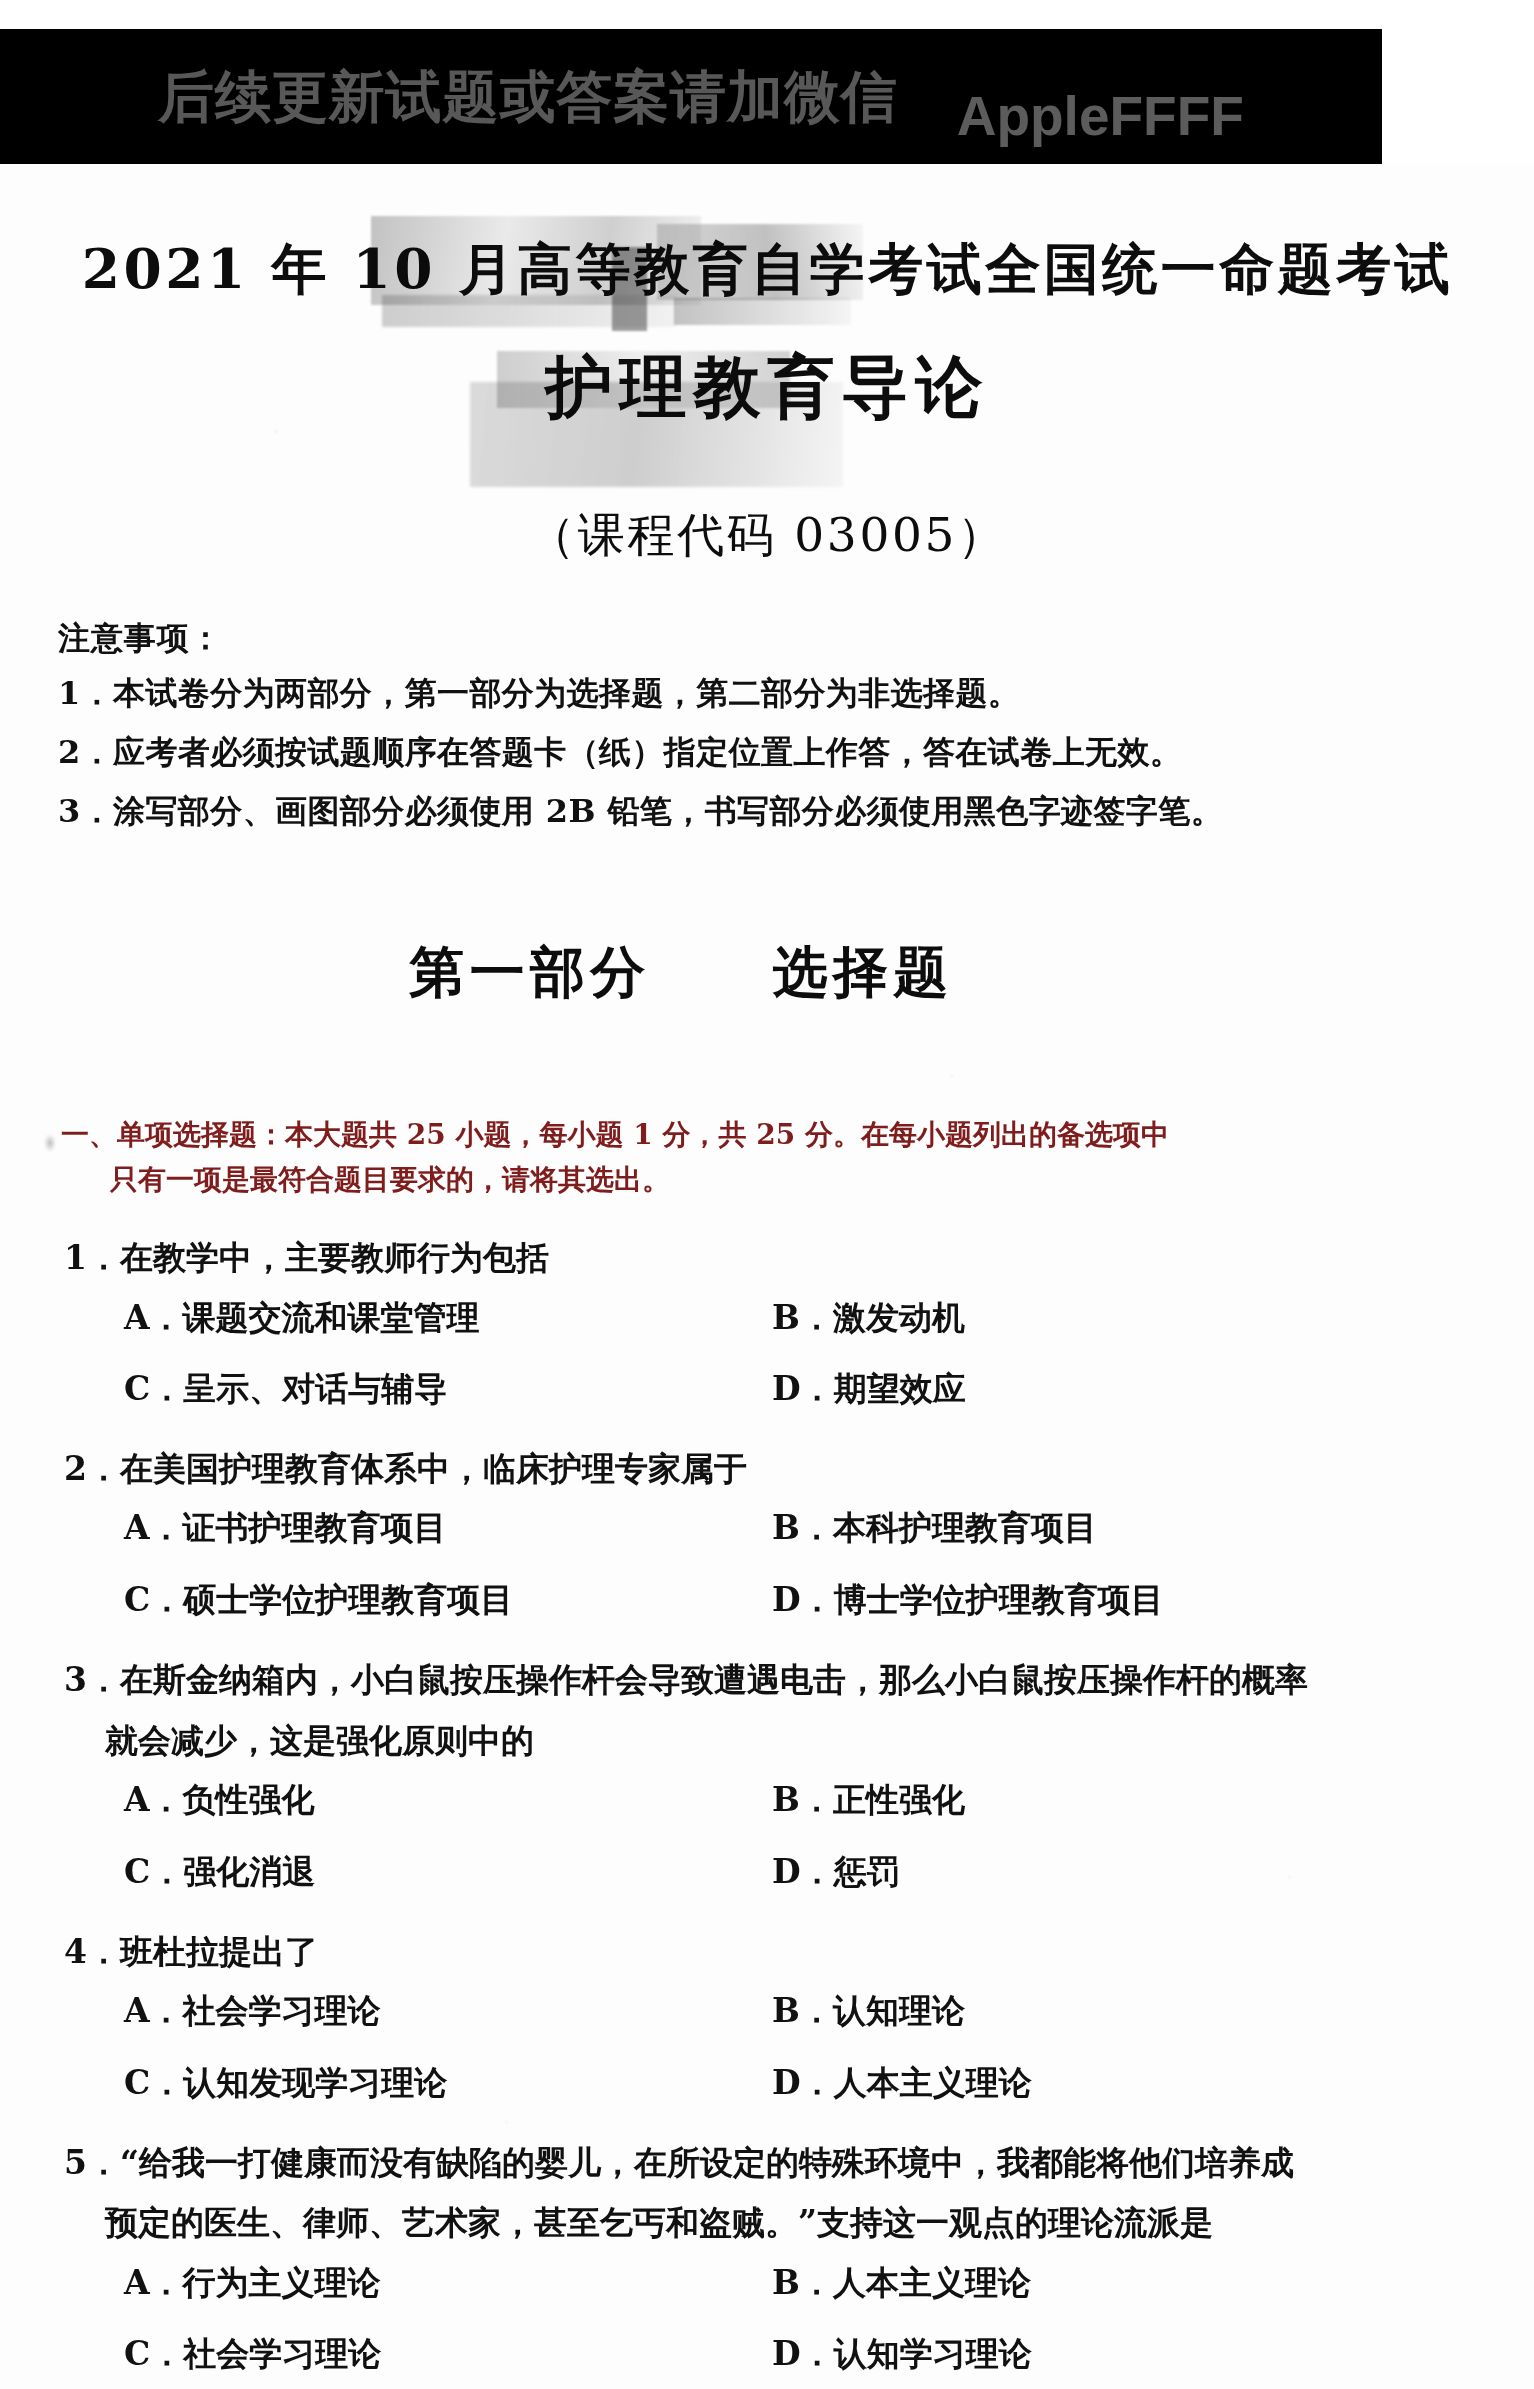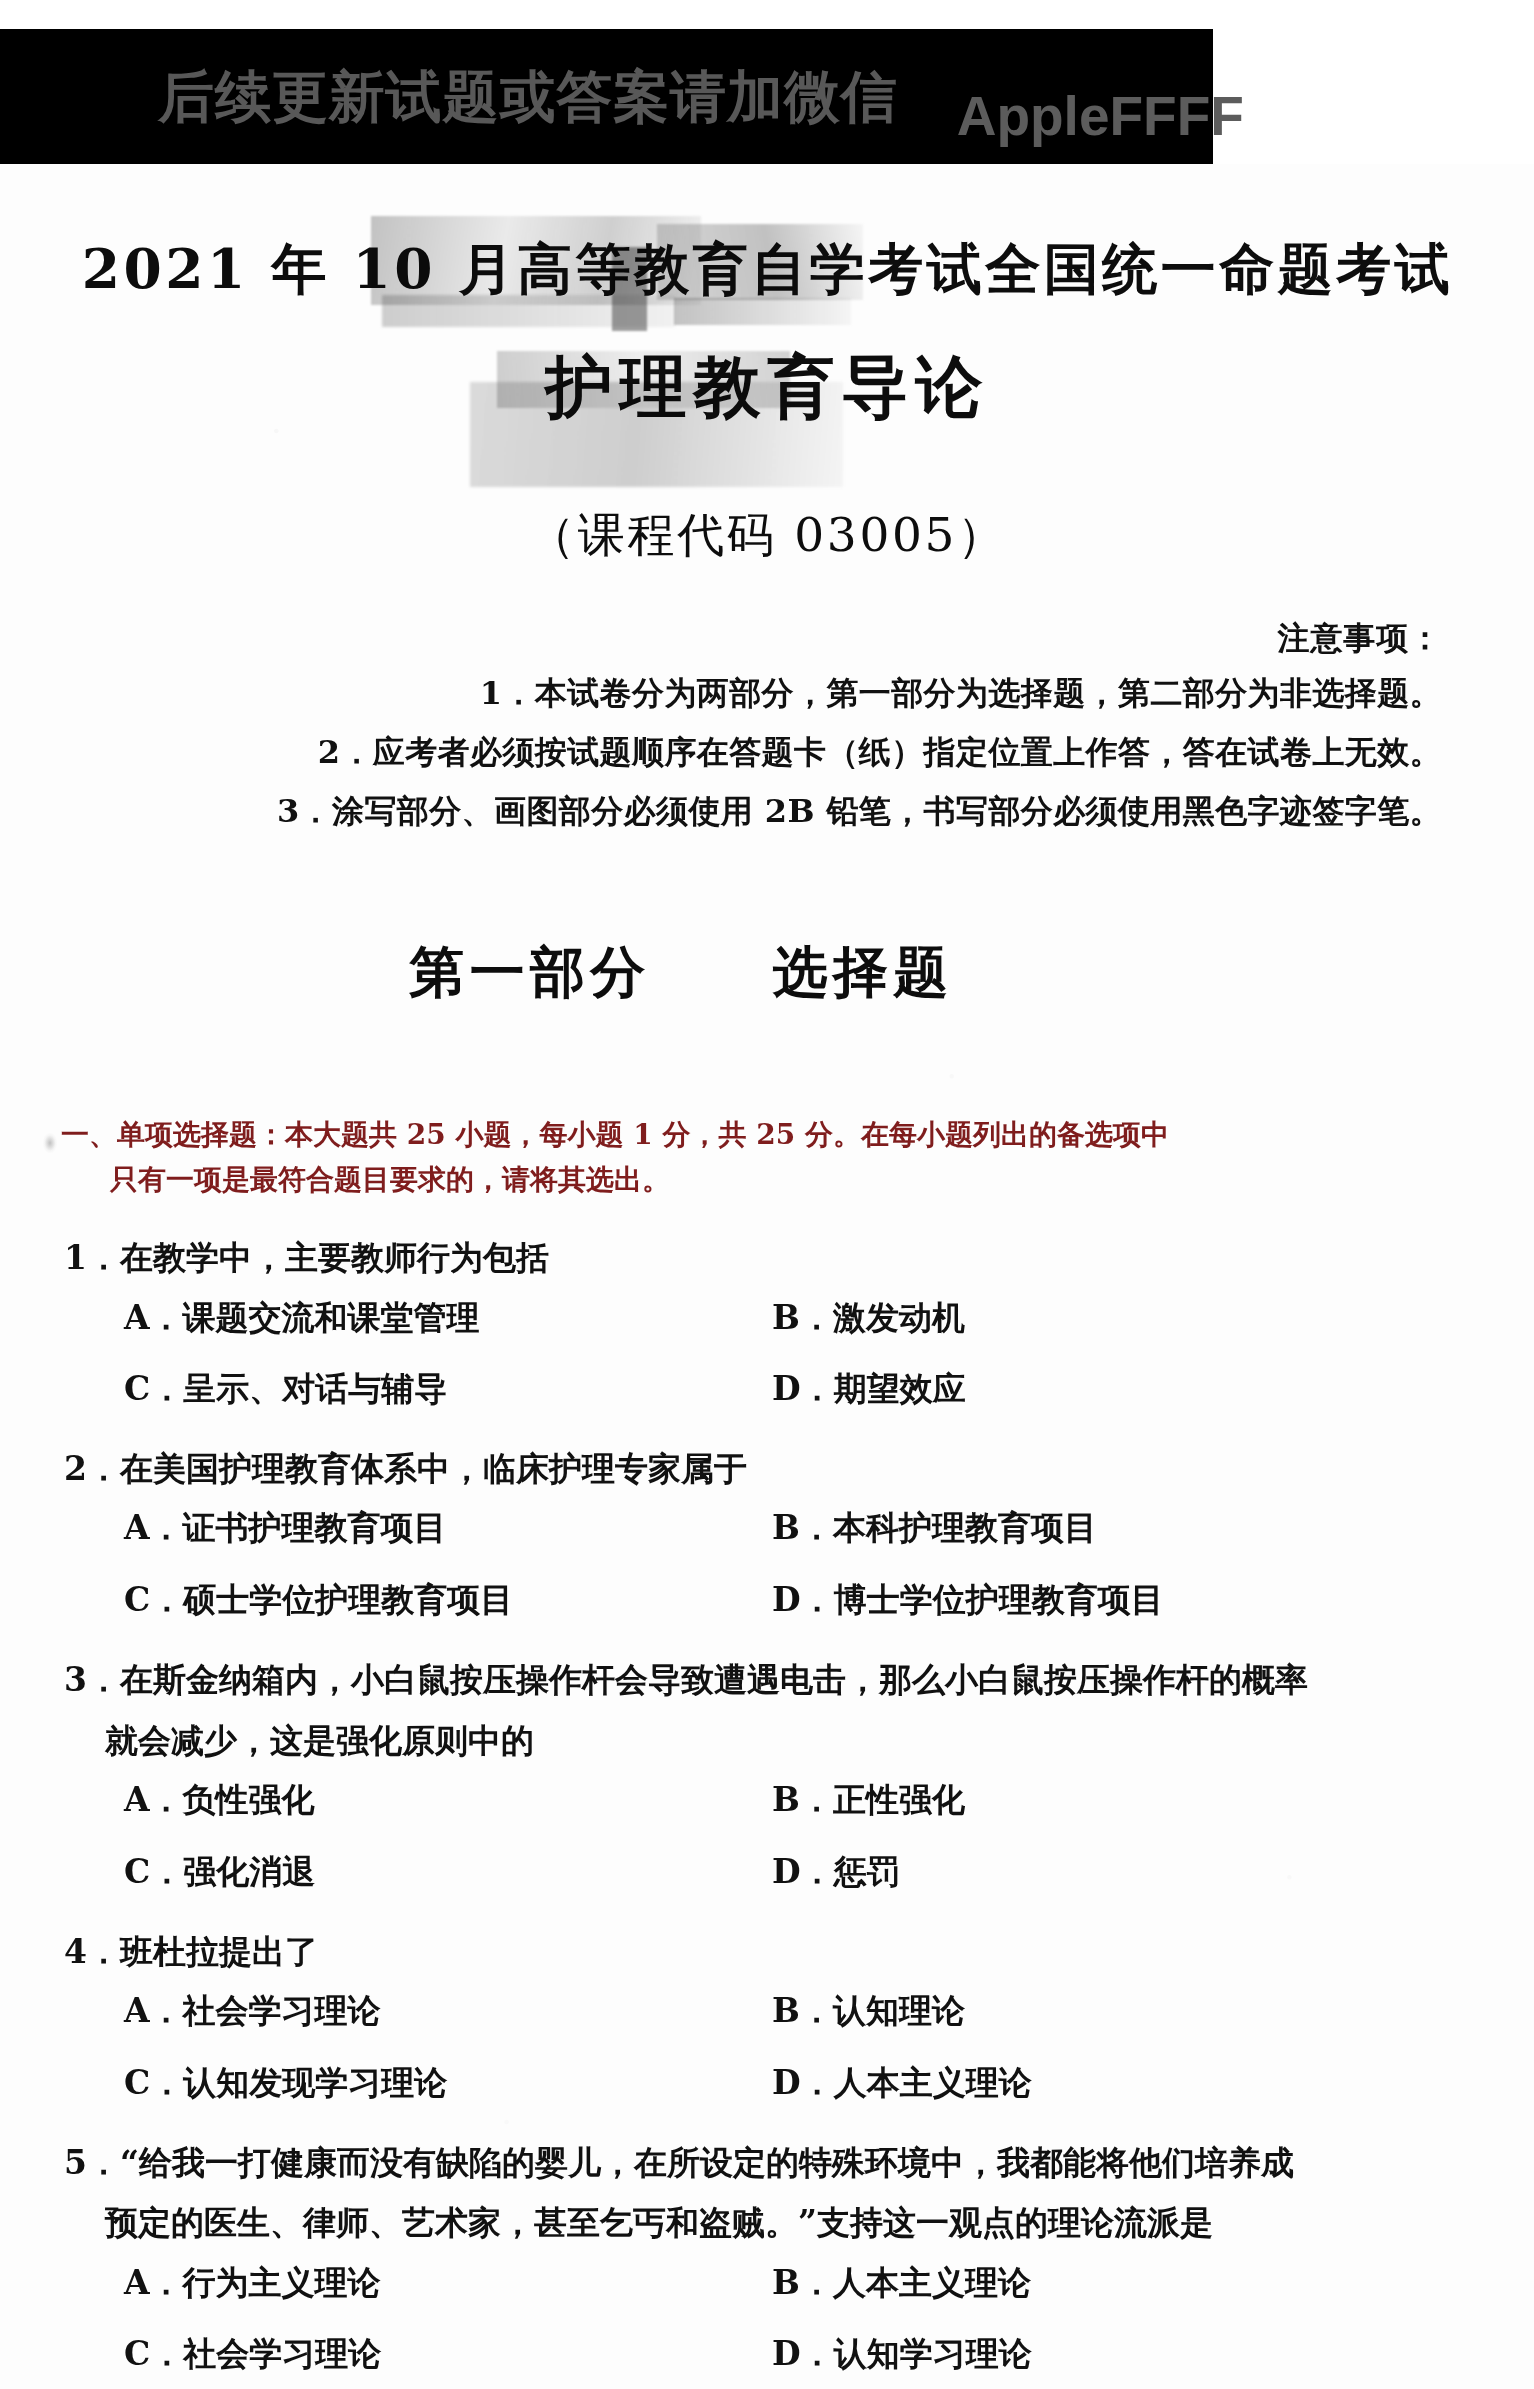--- a/index.html
+++ b/index.html
@@ -4,21 +4,21 @@
 <style>
   html,body{margin:0;padding:0;background:#ffffff;}
   body{
     width:1535px;height:2389px;position:relative;overflow:hidden;
     font-family:"Liberation Serif","DejaVu Serif",serif;
     color:#111;
   }
 
   
   .banner{
-    position:absolute;left:0;top:29px;width:1213px;height:135px;
+    position:absolute;left:0;top:29px;width:1382px;height:135px;
     background:#000000;
     display:flex;align-items:center;
     box-sizing:border-box;padding-left:158px;
   }
   .banner-cn{
     font-family:"DejaVu Sans","Liberation Sans",sans-serif;
     font-weight:bold;color:#585858;font-size:56px;letter-spacing:0.9px;
     white-space:nowrap;line-height:1;
   }
   .banner-id{
@@ -93,21 +93,21 @@
   }
   .smudge.s7{
     left:612px;top:247px;width:35px;height:84px;
     background:rgba(45,45,45,.45);filter:blur(1px);mix-blend-mode:multiply;
   }
 
   
   .notice{
     position:absolute;left:58px;top:617px;width:1384px;
     font-family:"DejaVu Serif","Liberation Serif",serif;
-    font-weight:bold;font-size:32px;color:#111;text-align:right;
+    font-weight:bold;font-size:32px;color:#111;
   }
   .notice .n-title{margin:0 0 10.6px 0;letter-spacing:0.9px;}
   .notice .n-item{
     margin:0 0 15px 0;letter-spacing:0.4px;white-space:nowrap;
   }
 
   
   #part-heading{
     position:absolute;left:0;top:936px;width:1363px;text-align:center;
     font-family:"DejaVu Serif","Liberation Serif",serif;

